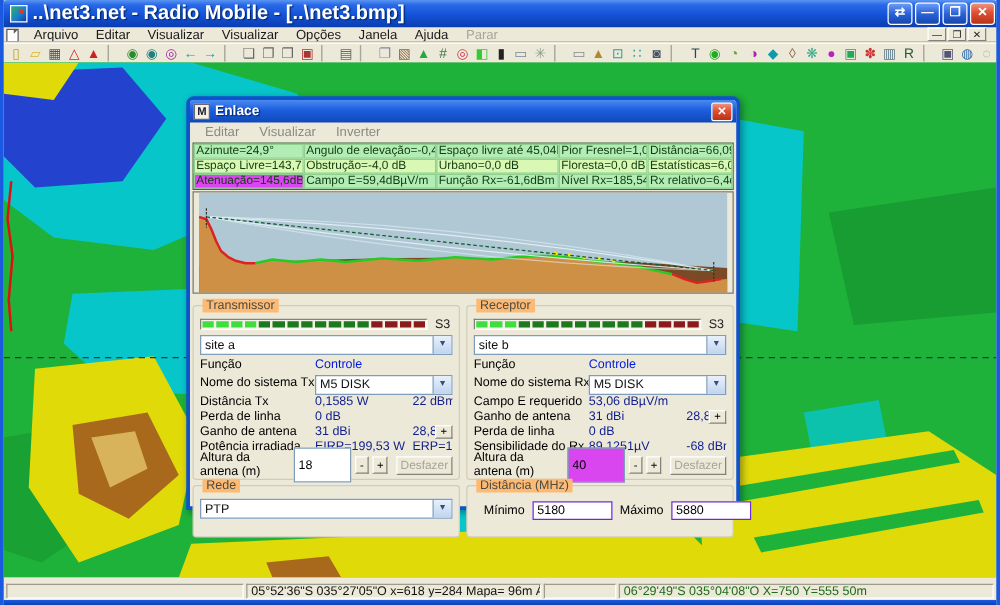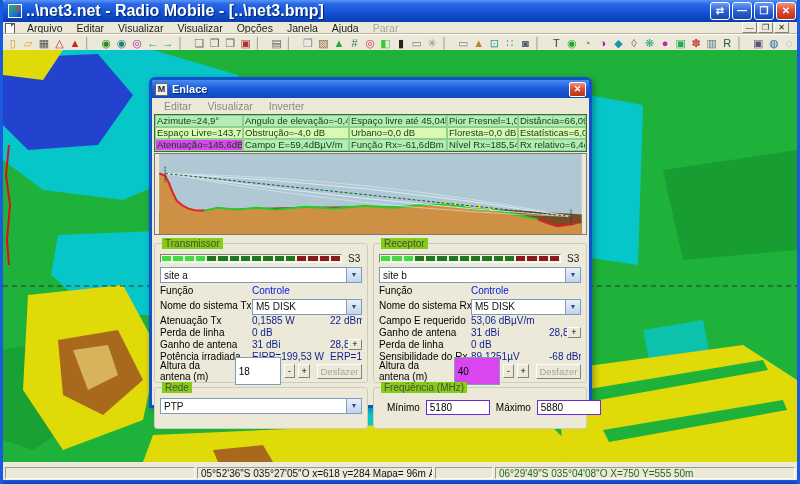--- a/index.html
+++ b/index.html
@@ -61,21 +61,21 @@
   
   .info-table { display:grid; grid-template-columns:88px 106px 98px 71px 1fr; border:1px solid #3a6b3a; }
   .info-cell { font-size:9.5px; line-height:10px; padding:0 1px; color:#123c12; border:1px solid #8fcf8f;
     white-space:nowrap; overflow:hidden; }
   
   .chart { margin-top:1px; border:1px solid #7a7a6e; }
   
   .panel-row { display:flex; gap:5px; margin-top:4px; }
   .groupbox { position:relative; border:1px solid #cfcdba; border-radius:3px; background:#ece9d8;
     padding:8px 5px 3px 5px; }
-  .gb-legend { position:absolute; top:-6px; left:7px; background:#84cc16; padding:0 3px; font-size:10px; color:#4c4c44; }
+  .gb-legend { position:absolute; top:-6px; left:7px; background:#fdba74; padding:0 3px; font-size:10px; color:#4c4c44; }
   .gb-tx, .gb-rx { width:214px; height:140px; }
   .gb-rede { width:214px; height:42px; }
   .gb-freq { width:214px; height:42px; }
   
   .meter-row { display:flex; align-items:center; gap:6px; height:13px; }
   .meter { flex:1; height:9px; border:1px solid; border-color:#848278 #fff #fff #848278; background:#f4f2e8;
     display:flex; gap:2px; padding:1px; }
   .meter .seg { flex:1; height:100%; }
   .s-label { font-size:10px; color:#222; width:14px; }
   
@@ -389,21 +389,21 @@
             <span class="ctl">Controle</span>
           </div>
           <div class="gb-row sys">
             <span class="lab">Nome do sistema Tx</span>
             <span class="combo small" style="flex:1;">
               <span class="cval">M5 DISK</span>
               <span class="carr">▼</span>
             </span>
           </div>
           <div class="gb-row">
-            <span class="lab">Atenuação Tx</span>
+            <span class="lab">Distância Tx</span>
             <span class="v1">0,1585 W</span>
             <span class="v2">22 dBm</span>
           </div>
           <div class="gb-row">
             <span class="lab">Perda de linha</span>
             <span class="v1">0 dB</span>
             <span class="v2"></span>
           </div>
           <div class="gb-row">
             <span class="lab">Ganho de antena</span>
@@ -498,21 +498,21 @@
       
       <div class="panel-row">
         <div class="groupbox gb-rede">
           <span class="gb-legend">Rede</span>
           <div class="combo">
             <span class="cval">PTP</span>
             <span class="carr">▼</span>
           </div>
         </div>
         <div class="groupbox gb-freq">
-          <span class="gb-legend">Freqüência (MHz)</span>
+          <span class="gb-legend">Distância (MHz)</span>
           <div class="freq-inner">
             <span>Mínimo</span>
             <input class="freq-input" value="5180" style="">
             <span>Máximo</span>
             <input class="freq-input" value="5880" style="">
           </div>
         </div>
       </div>
     </div>
   </div>

